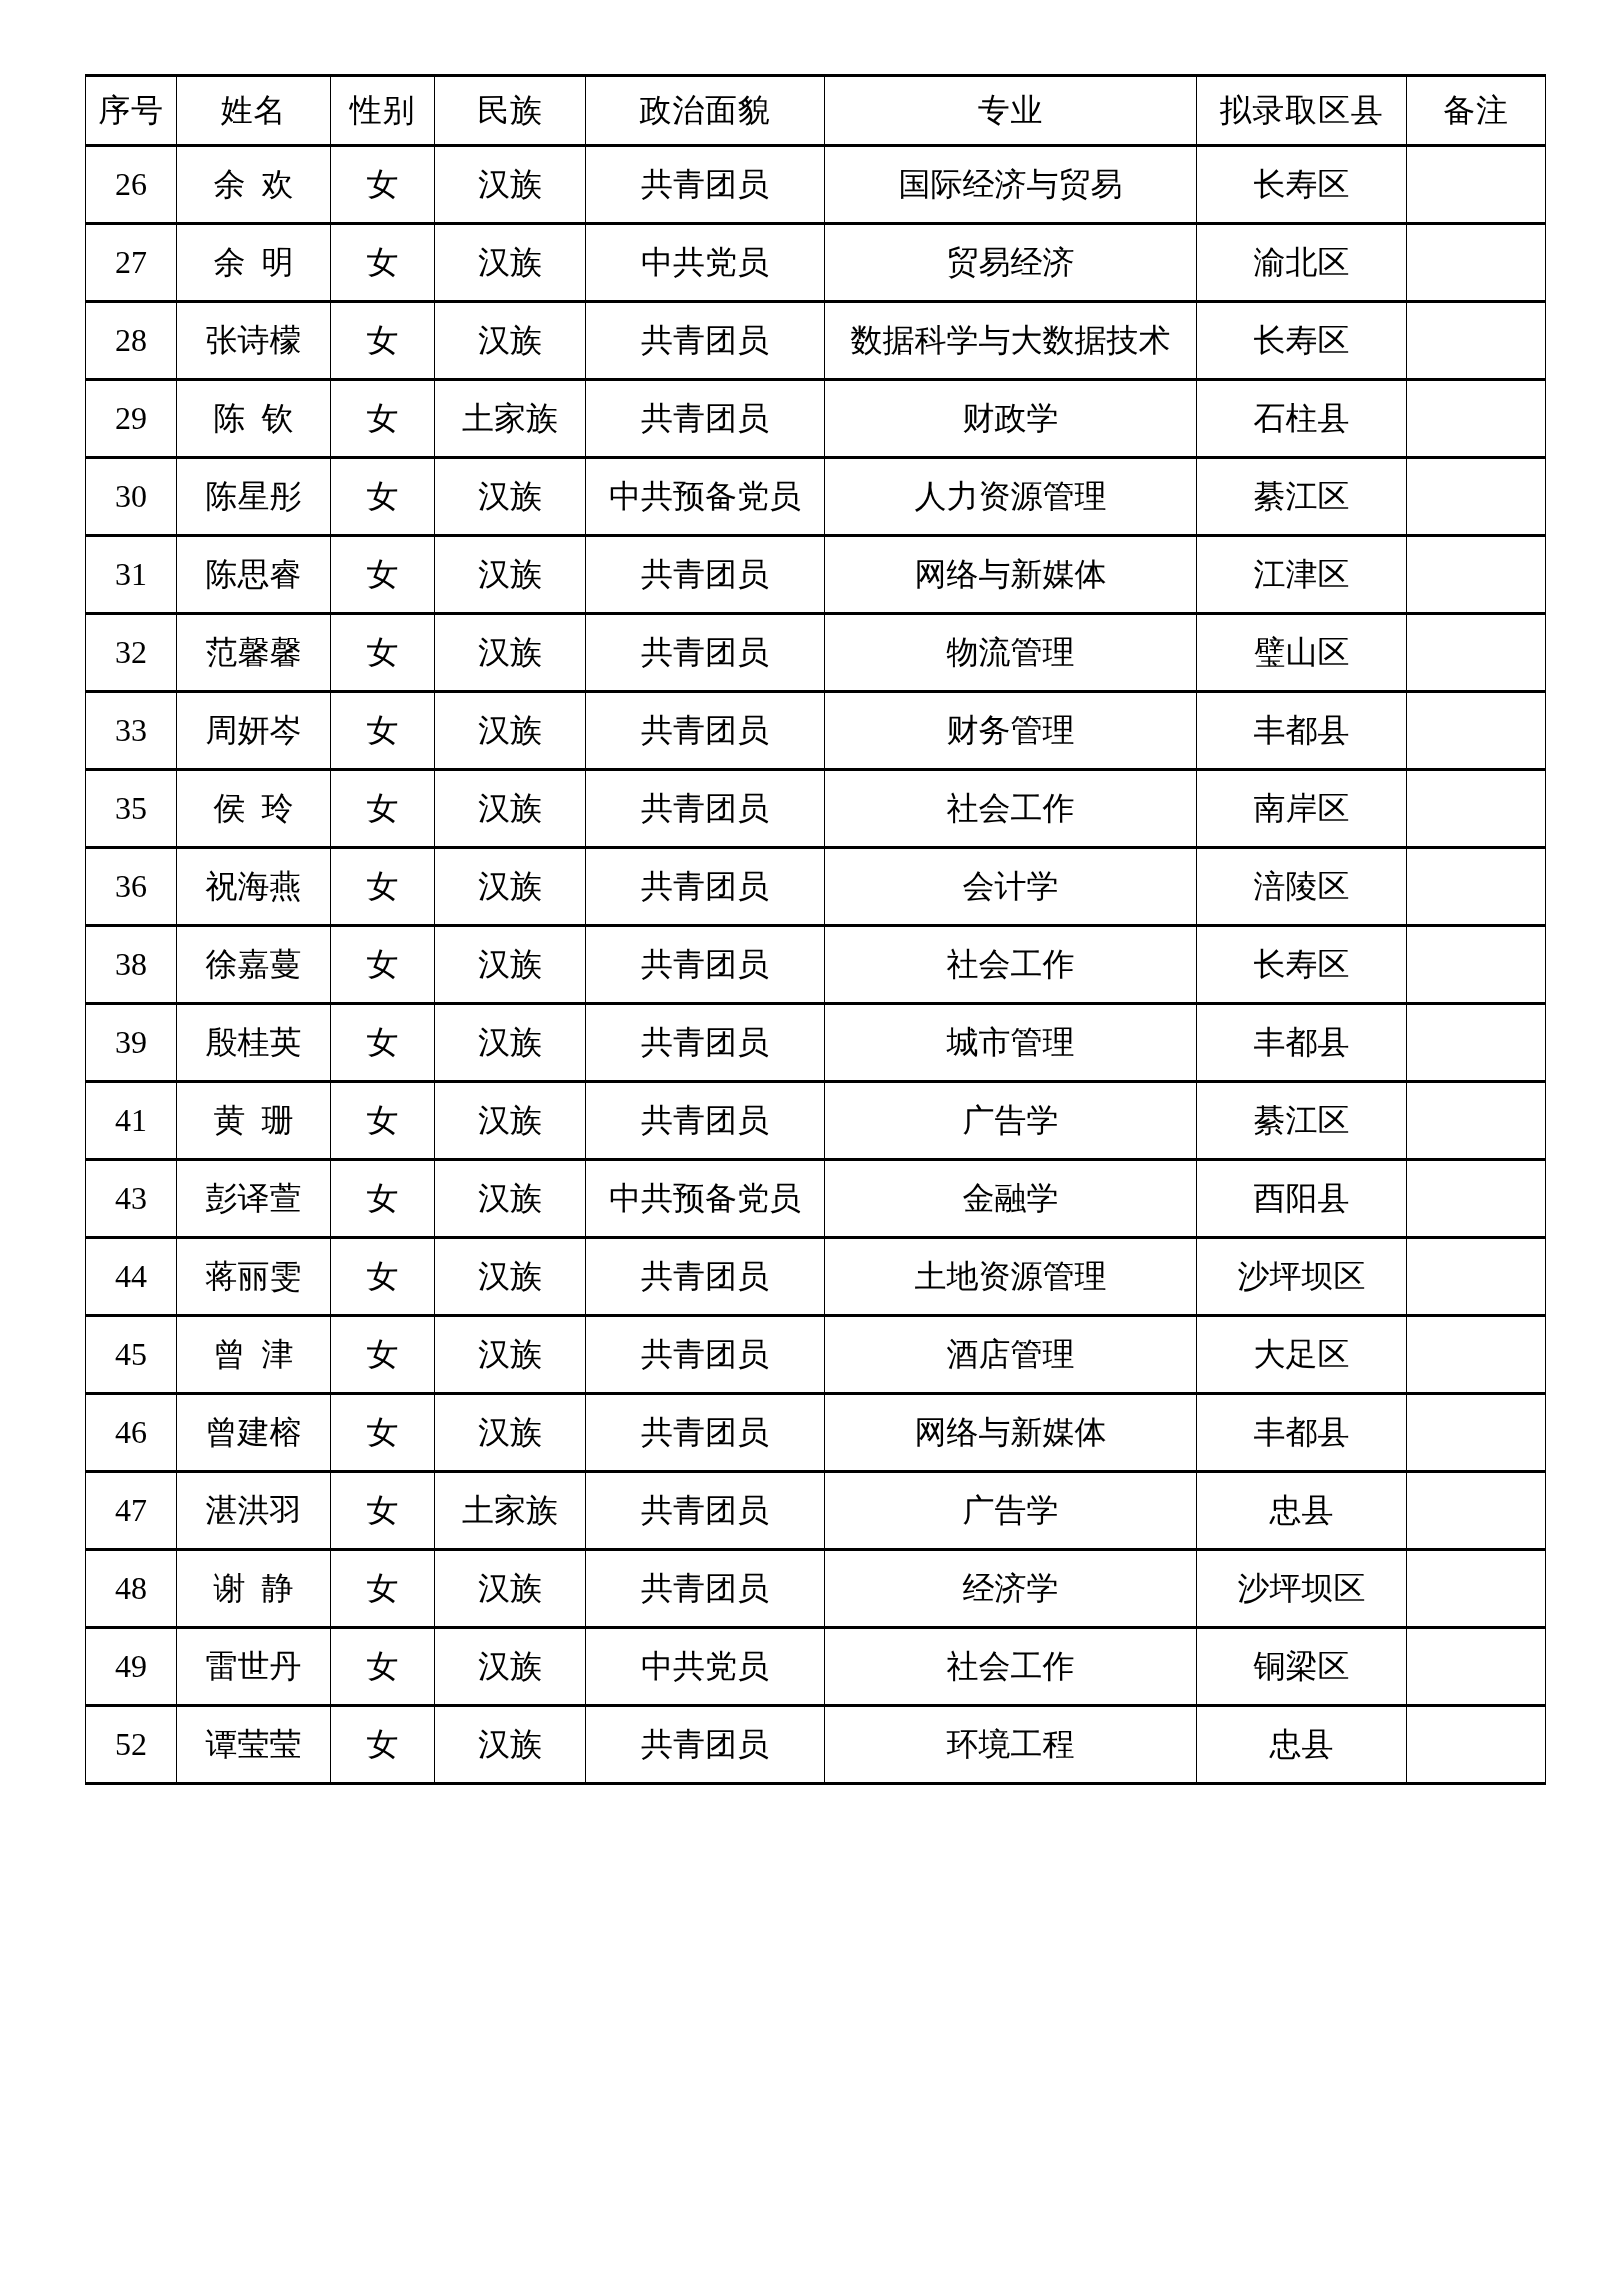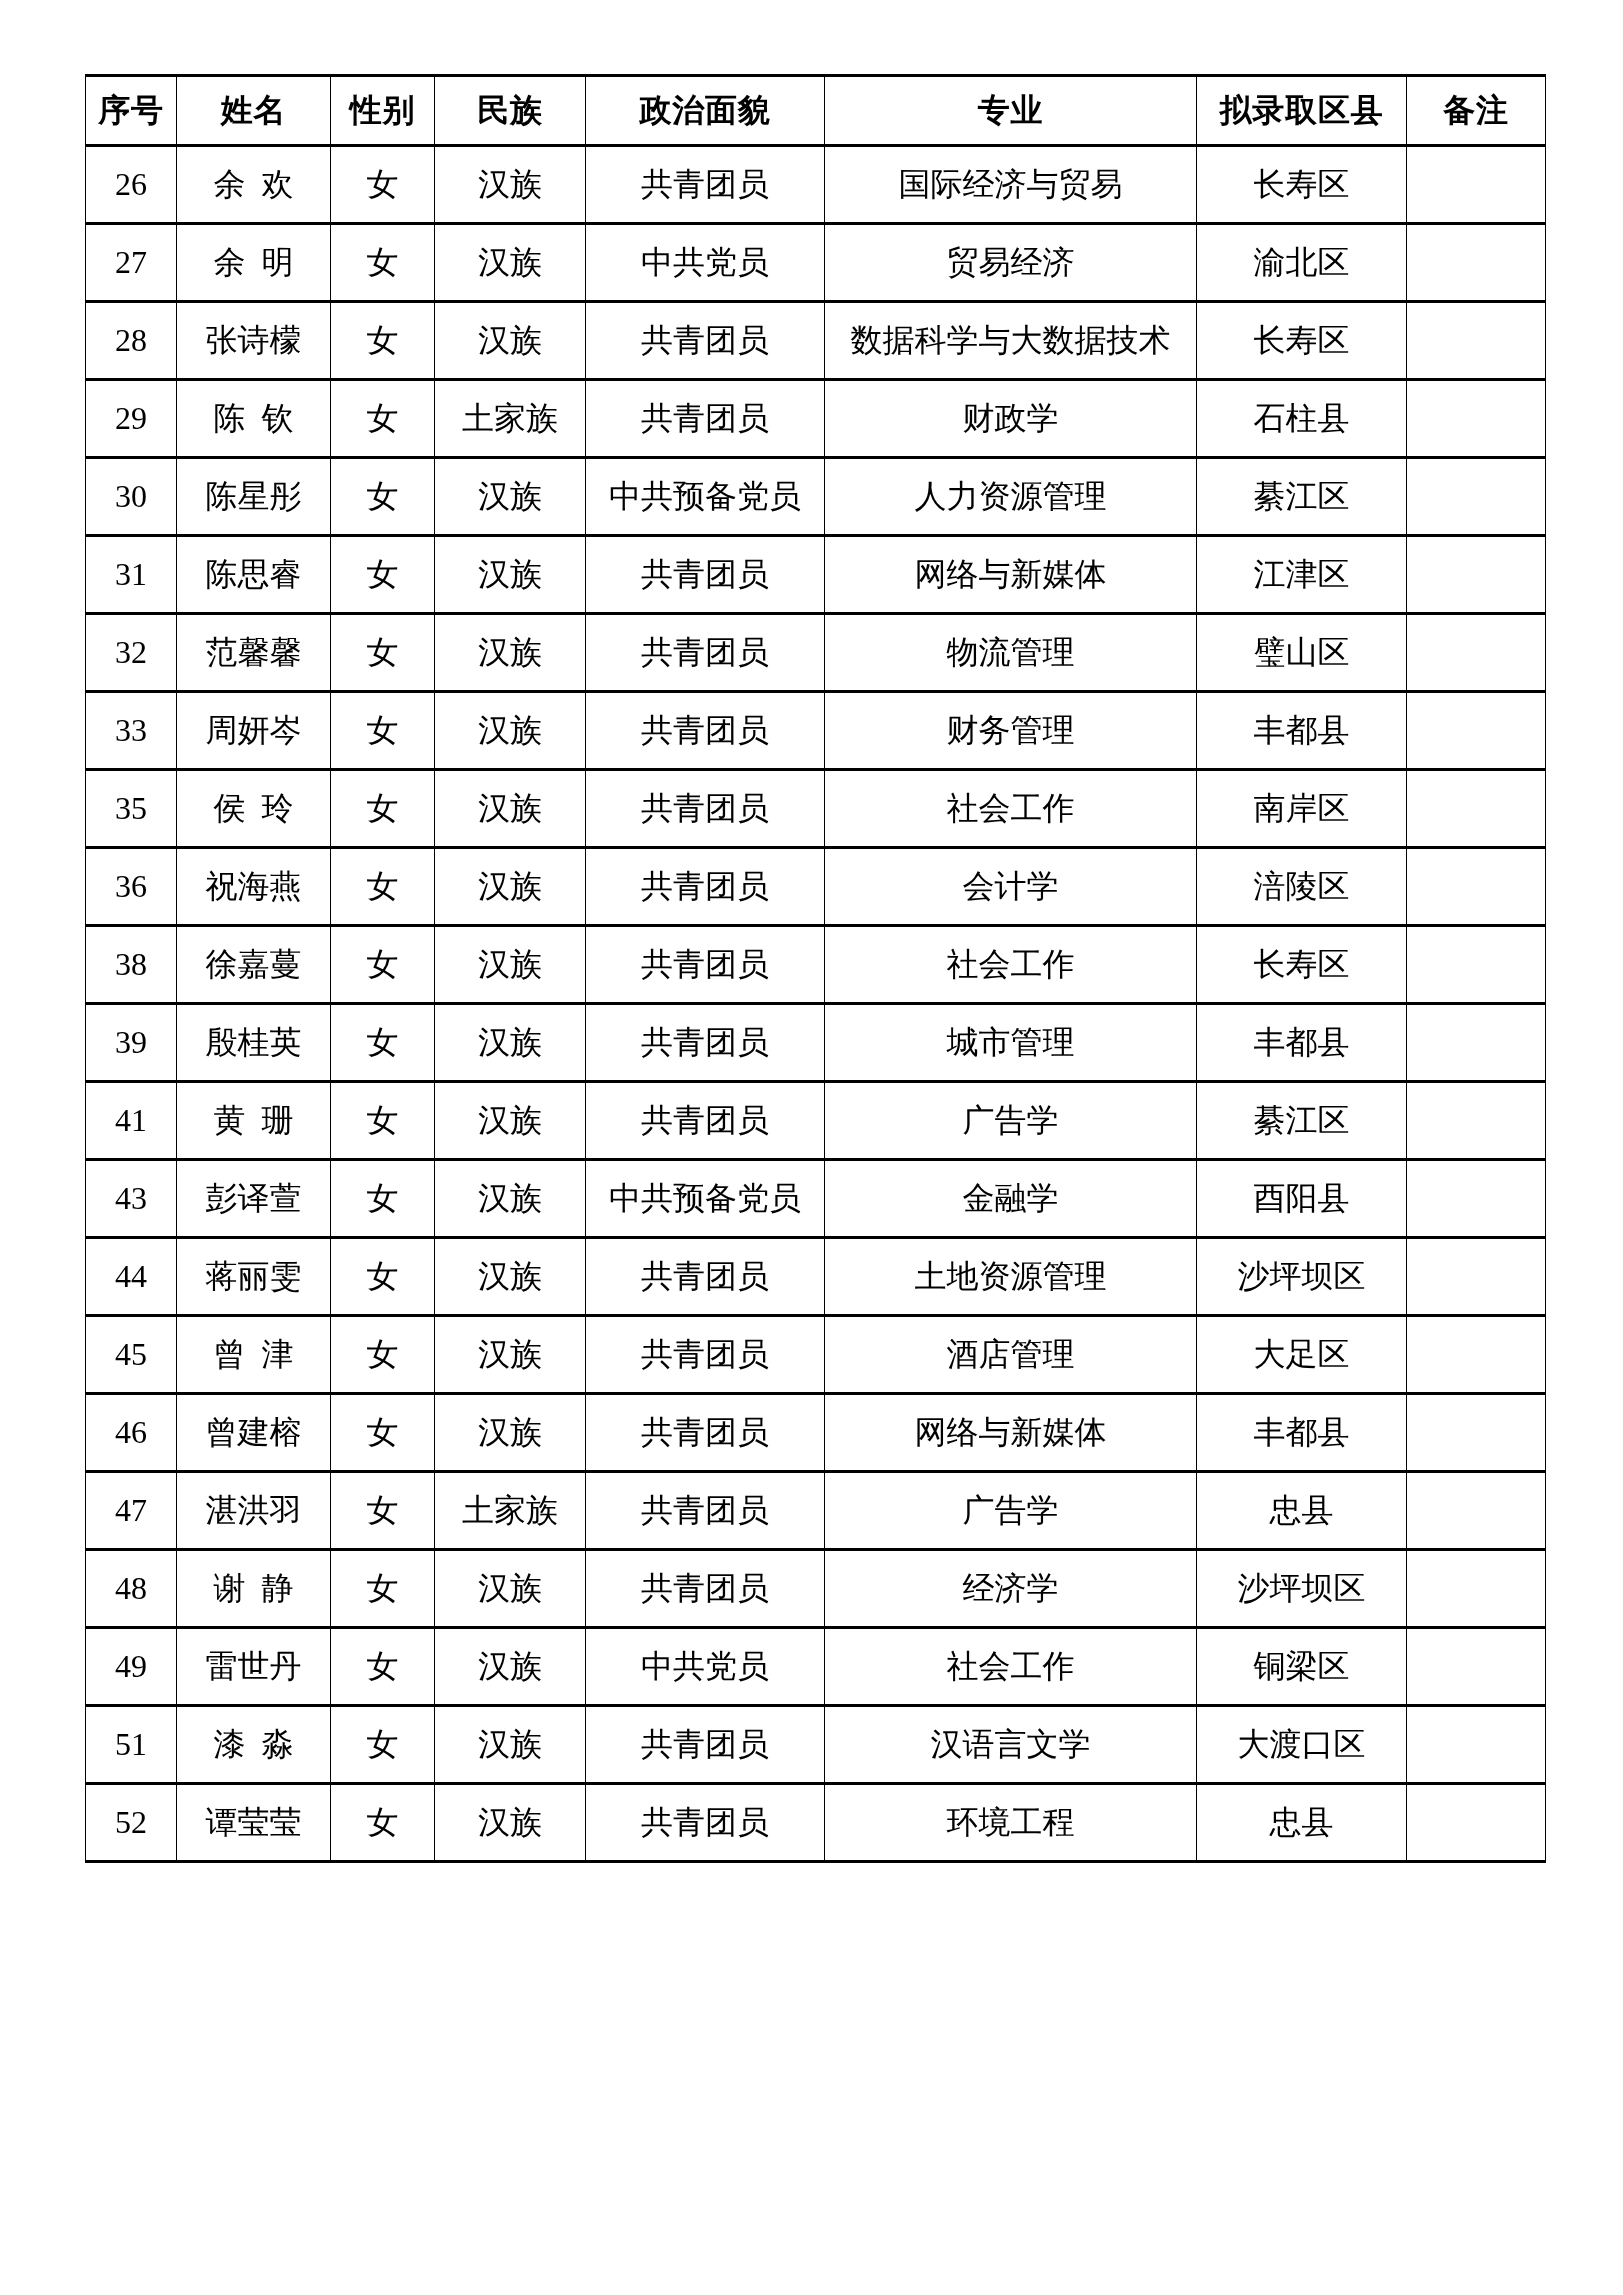--- a/index.html
+++ b/index.html
@@ -32,21 +32,21 @@
     border-bottom: 3.2px solid #000;
     text-align: center;
     vertical-align: middle;
     padding: 0;
     overflow: hidden;
     white-space: nowrap;
   }
   table.roster th {
     height: 67px;
     font-size: 32px;
-    font-weight: bold;
+    font-weight: normal;
     letter-spacing: 0.8px;
   }
   table.roster td {
     height: 75px;
     font-size: 32px;
     font-weight: normal;
   }
   
   col.c0 { width: 91px; }
   col.c1 { width: 154px; }
@@ -279,30 +279,20 @@
           <td>49</td>
           <td>雷世丹</td>
           <td>女</td>
           <td>汉族</td>
           <td>中共党员</td>
           <td>社会工作</td>
           <td>铜梁区</td>
           <td></td>
         </tr>
         <tr>
-          <td>51</td>
-          <td>漆 淼</td>
-          <td>女</td>
-          <td>汉族</td>
-          <td>共青团员</td>
-          <td>汉语言文学</td>
-          <td>大渡口区</td>
-          <td></td>
-        </tr>
-        <tr>
           <td>52</td>
           <td>谭莹莹</td>
           <td>女</td>
           <td>汉族</td>
           <td>共青团员</td>
           <td>环境工程</td>
           <td>忠县</td>
           <td></td>
         </tr>
       </tbody>

